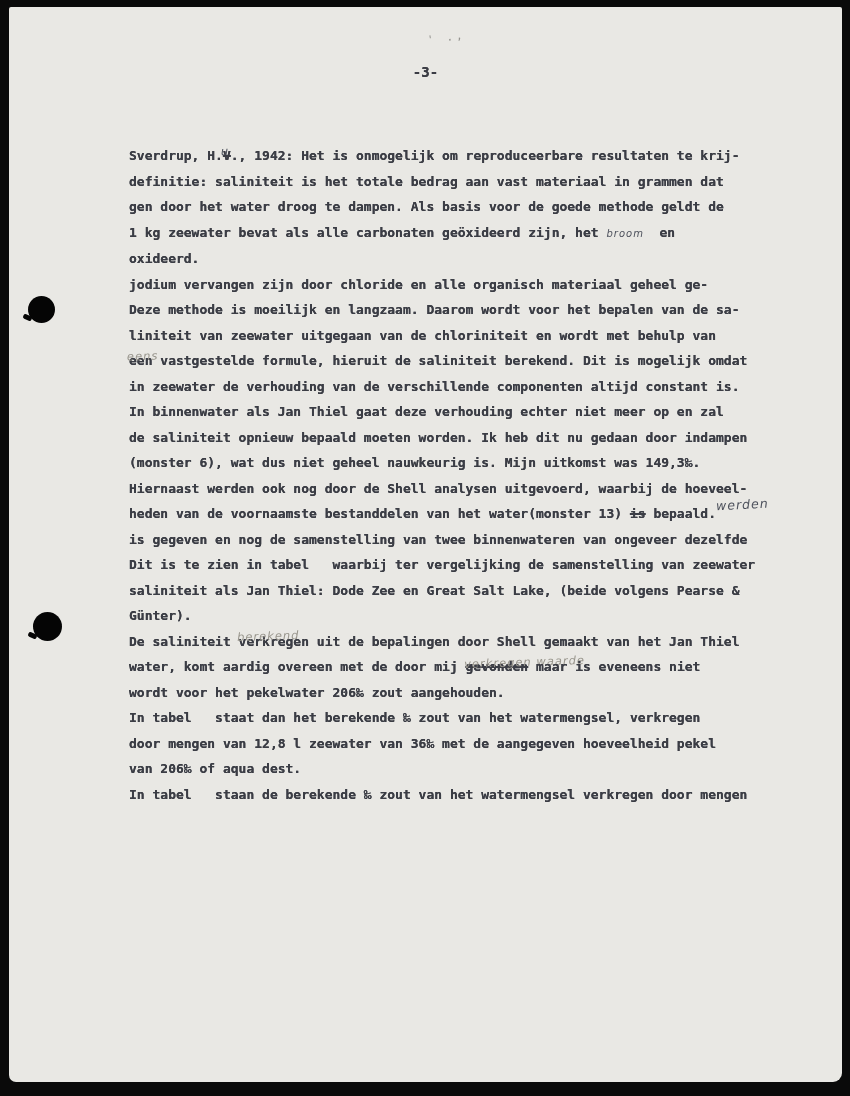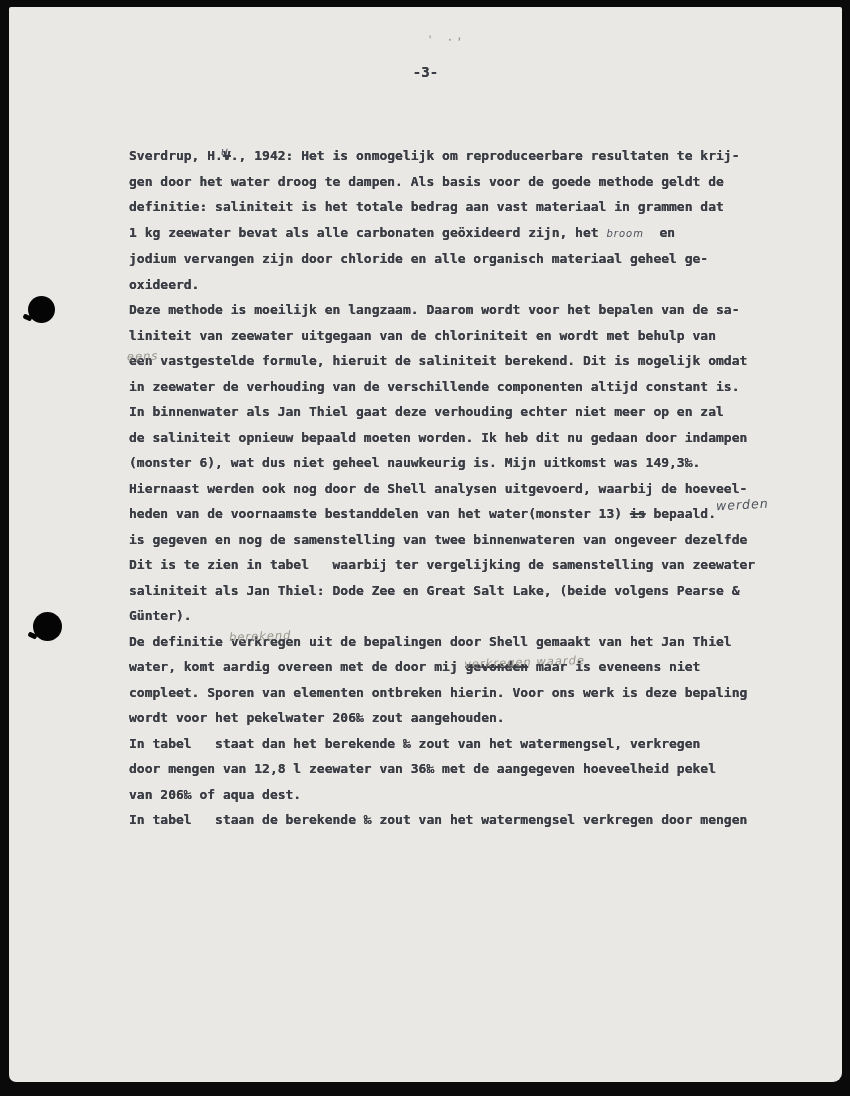--- a/index.html
+++ b/index.html
@@ -64,41 +64,40 @@
 </style>
 </head>
 <body>
 
 <div class="stage">
   <div class="paper">
     <div class="smudge">' .,</div>
     <div class="page-number">-3-</div>
     <div class="lines">
         <div class="line"><span class="seg typed">Sverdrup, H.</span><span class="seg struck">V<span class="note ink">u</span></span><span class="seg typed">., 1942: Het is onmogelijk om reproduceerbare resultaten te krij-</span></div>
+        <div class="line"><span class="seg typed">definitie: saliniteit is het totale bedrag aan vast materiaal in grammen dat</span></div>
         <div class="line"><span class="seg typed">gen door het water droog te dampen. Als basis voor de goede methode geldt de</span></div>
-        <div class="line"><span class="seg typed">definitie: saliniteit is het totale bedrag aan vast materiaal in grammen dat</span></div>
         <div class="line"><span class="seg typed">1 kg zeewater bevat als alle carbonaten geöxideerd zijn, het </span><span class="seg hand">broom</span><span class="seg typed">  en</span></div>
+        <div class="line"><span class="seg typed">oxideerd.</span></div>
         <div class="line"><span class="seg typed">jodium vervangen zijn door chloride en alle organisch materiaal geheel ge-</span></div>
-        <div class="line"><span class="seg typed">oxideerd.</span></div>
         <div class="line"><span class="seg typed">Deze methode is moeilijk en langzaam. Daarom wordt voor het bepalen van de sa-</span></div>
         <div class="line"><span class="seg typed">liniteit van zeewater uitgegaan van de chloriniteit en wordt met behulp van</span></div>
         <div class="line"><span class="seg typed">een<span class="note pencil">eens</span></span><span class="seg typed"> vastgestelde formule, hieruit de saliniteit berekend. Dit is mogelijk omdat</span></div>
         <div class="line"><span class="seg typed">in zeewater de verhouding van de verschillende componenten altijd constant is.</span></div>
         <div class="line"><span class="seg typed">In binnenwater als Jan Thiel gaat deze verhouding echter niet meer op en zal</span></div>
         <div class="line"><span class="seg typed">de saliniteit opnieuw bepaald moeten worden. Ik heb dit nu gedaan door indampen</span></div>
         <div class="line"><span class="seg typed">(monster 6), wat dus niet geheel nauwkeurig is. Mijn uitkomst was 149,3‰.</span></div>
         <div class="line"><span class="seg typed">Hiernaast werden ook nog door de Shell analysen uitgevoerd, waarbij de hoeveel-</span></div>
         <div class="line"><span class="seg typed">heden van de voornaamste bestanddelen van het water(monster 13) </span><span class="seg struck">is</span><span class="seg typed"> bepaald.</span><span class="seg hand-raised">werden</span></div>
         <div class="line"><span class="seg typed">is gegeven en nog de samenstelling van twee binnenwateren van ongeveer dezelfde</span></div>
         <div class="line"><span class="seg typed">Dit is te zien in tabel   waarbij ter vergelijking de samenstelling van zeewater</span></div>
         <div class="line"><span class="seg typed">saliniteit als Jan Thiel: Dode Zee en Great Salt Lake, (beide volgens Pearse &amp;</span></div>
         <div class="line"><span class="seg typed">Günter).</span></div>
-        <div class="line"><span class="seg typed">De definitie </span><span class="seg typed">verkregen<span class="note pencil">berekend</span></span><span class="seg typed"> uit de bepalingen door Shell gemaakt van het Jan Thiel</span></div>
+        <div class="line"><span class="seg typed">De saliniteit </span><span class="seg typed">verkregen<span class="note pencil">berekend</span></span><span class="seg typed"> uit de bepalingen door Shell gemaakt van het Jan Thiel</span></div>
         <div class="line"><span class="seg typed">water, komt aardig overeen met de door mij </span><span class="seg struck">gevonden<span class="note pencil">verkregen waarde</span></span><span class="seg typed"> maar is eveneens niet</span></div>
-        <div class="line"><span class="seg typed">compleet. Sporen van elementen ontbreken hierin. Voor ons werk is deze bepaling</span></div>
         <div class="line"><span class="seg typed">wordt voor het pekelwater 206‰ zout aangehouden.</span></div>
         <div class="line"><span class="seg typed">In tabel   staat dan het berekende ‰ zout van het watermengsel, verkregen</span></div>
         <div class="line"><span class="seg typed">door mengen van 12,8 l zeewater van 36‰ met de aangegeven hoeveelheid pekel</span></div>
         <div class="line"><span class="seg typed">van 206‰ of aqua dest.</span></div>
         <div class="line"><span class="seg typed">In tabel   staan de berekende ‰ zout van het watermengsel verkregen door mengen</span></div>
       </div>
   </div>
   <div class="punch-hole top"></div>
   <div class="punch-hole bottom"></div>
 </div>

